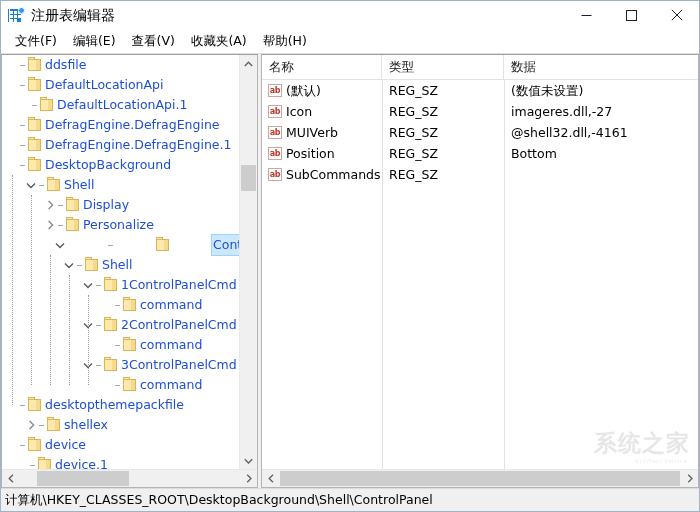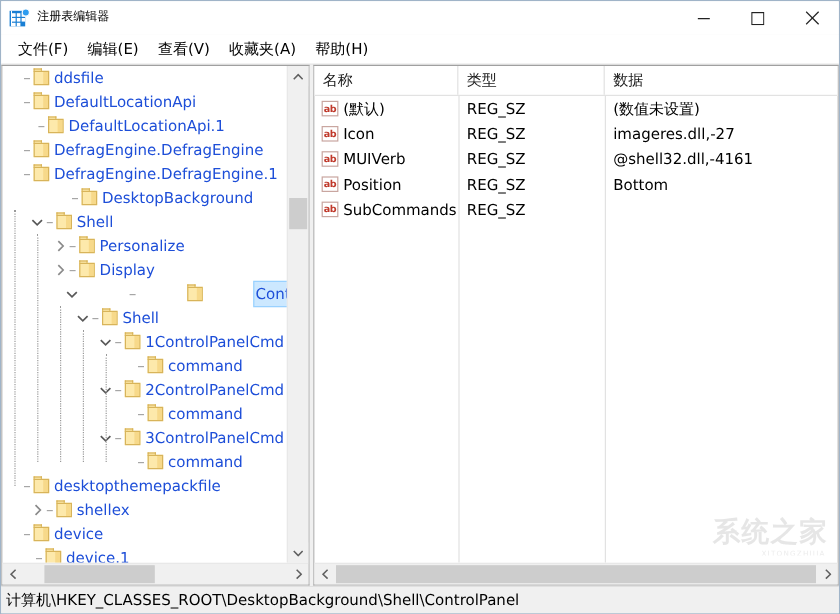--- a/index.html
+++ b/index.html
@@ -55,21 +55,21 @@
   }
   .title-icon .dot {
     position: absolute;
     right: -1px; top: 0px;
     width: 5px; height: 5px;
     border-radius: 50%;
     background: #2d9cf0;
     border: 1px solid #ffffff;
   }
   .title-text {
-    font-size: 10px;
+    font-size: 14px;
     color: #000000;
     line-height: 28px;
     white-space: nowrap;
   }
   .win-controls {
     position: absolute;
     right: 0; top: 0;
     height: 28px;
     display: flex;
   }
@@ -479,21 +479,21 @@
               <div class="dots">
                 <i></i>
               </div>
               <div class="folder">
                 <div class="f-tab"></div>
                 <div class="f-body"></div>
                 <div class="f-shade"></div>
               </div>
               <span class="tree-label">DefragEngine.DefragEngine.1</span>
             </div>
-            <div class="tree-row" style="padding-left: 2px; margin-left: 40px;">
+            <div class="tree-row" style="padding-left: 2px;">
               <div class="twisty"></div>
               <div class="dots">
                 <i></i>
               </div>
               <div class="folder">
                 <div class="f-tab"></div>
                 <div class="f-body"></div>
                 <div class="f-shade"></div>
               </div>
               <span class="tree-label">DesktopBackground</span>
@@ -521,37 +521,37 @@
                 </svg>
               </div>
               <div class="dots">
                 <i></i>
               </div>
               <div class="folder">
                 <div class="f-tab"></div>
                 <div class="f-body"></div>
                 <div class="f-shade"></div>
               </div>
-              <span class="tree-label">Personalize</span>
+              <span class="tree-label">Display</span>
             </div>
             <div class="tree-row" style="padding-left: 40px;">
               <div class="twisty">
                 <svg width="7" height="10" viewBox="0 0 7 10">
                   <polyline points="1.6,1 5.6,5 1.6,9" fill="none" stroke="#8a8a8a" stroke-width="1.4"></polyline>
                 </svg>
               </div>
               <div class="dots">
                 <i></i>
               </div>
               <div class="folder">
                 <div class="f-tab"></div>
                 <div class="f-body"></div>
                 <div class="f-shade"></div>
               </div>
-              <span class="tree-label">Display</span>
+              <span class="tree-label">Personalize</span>
             </div>
             <div class="tree-row selected" style="padding-left: 50px; gap: 40px;">
               <div class="twisty">
                 <svg width="10" height="7" viewBox="0 0 10 7">
                   <polyline points="1,1.4 5,5.4 9,1.4" fill="none" stroke="#595959" stroke-width="1.4"></polyline>
                 </svg>
               </div>
               <div class="dots">
                 <i></i>
               </div>

